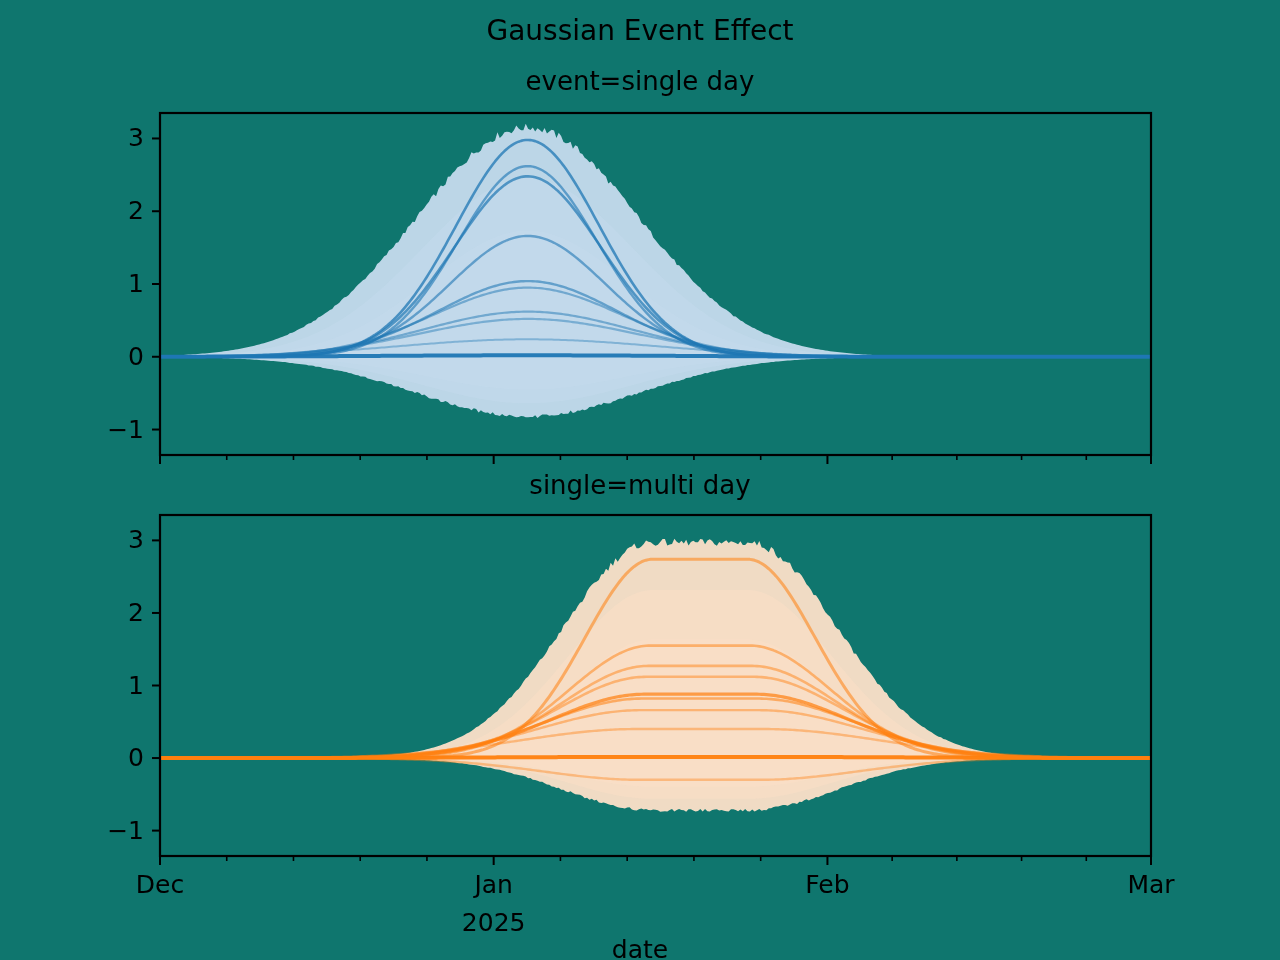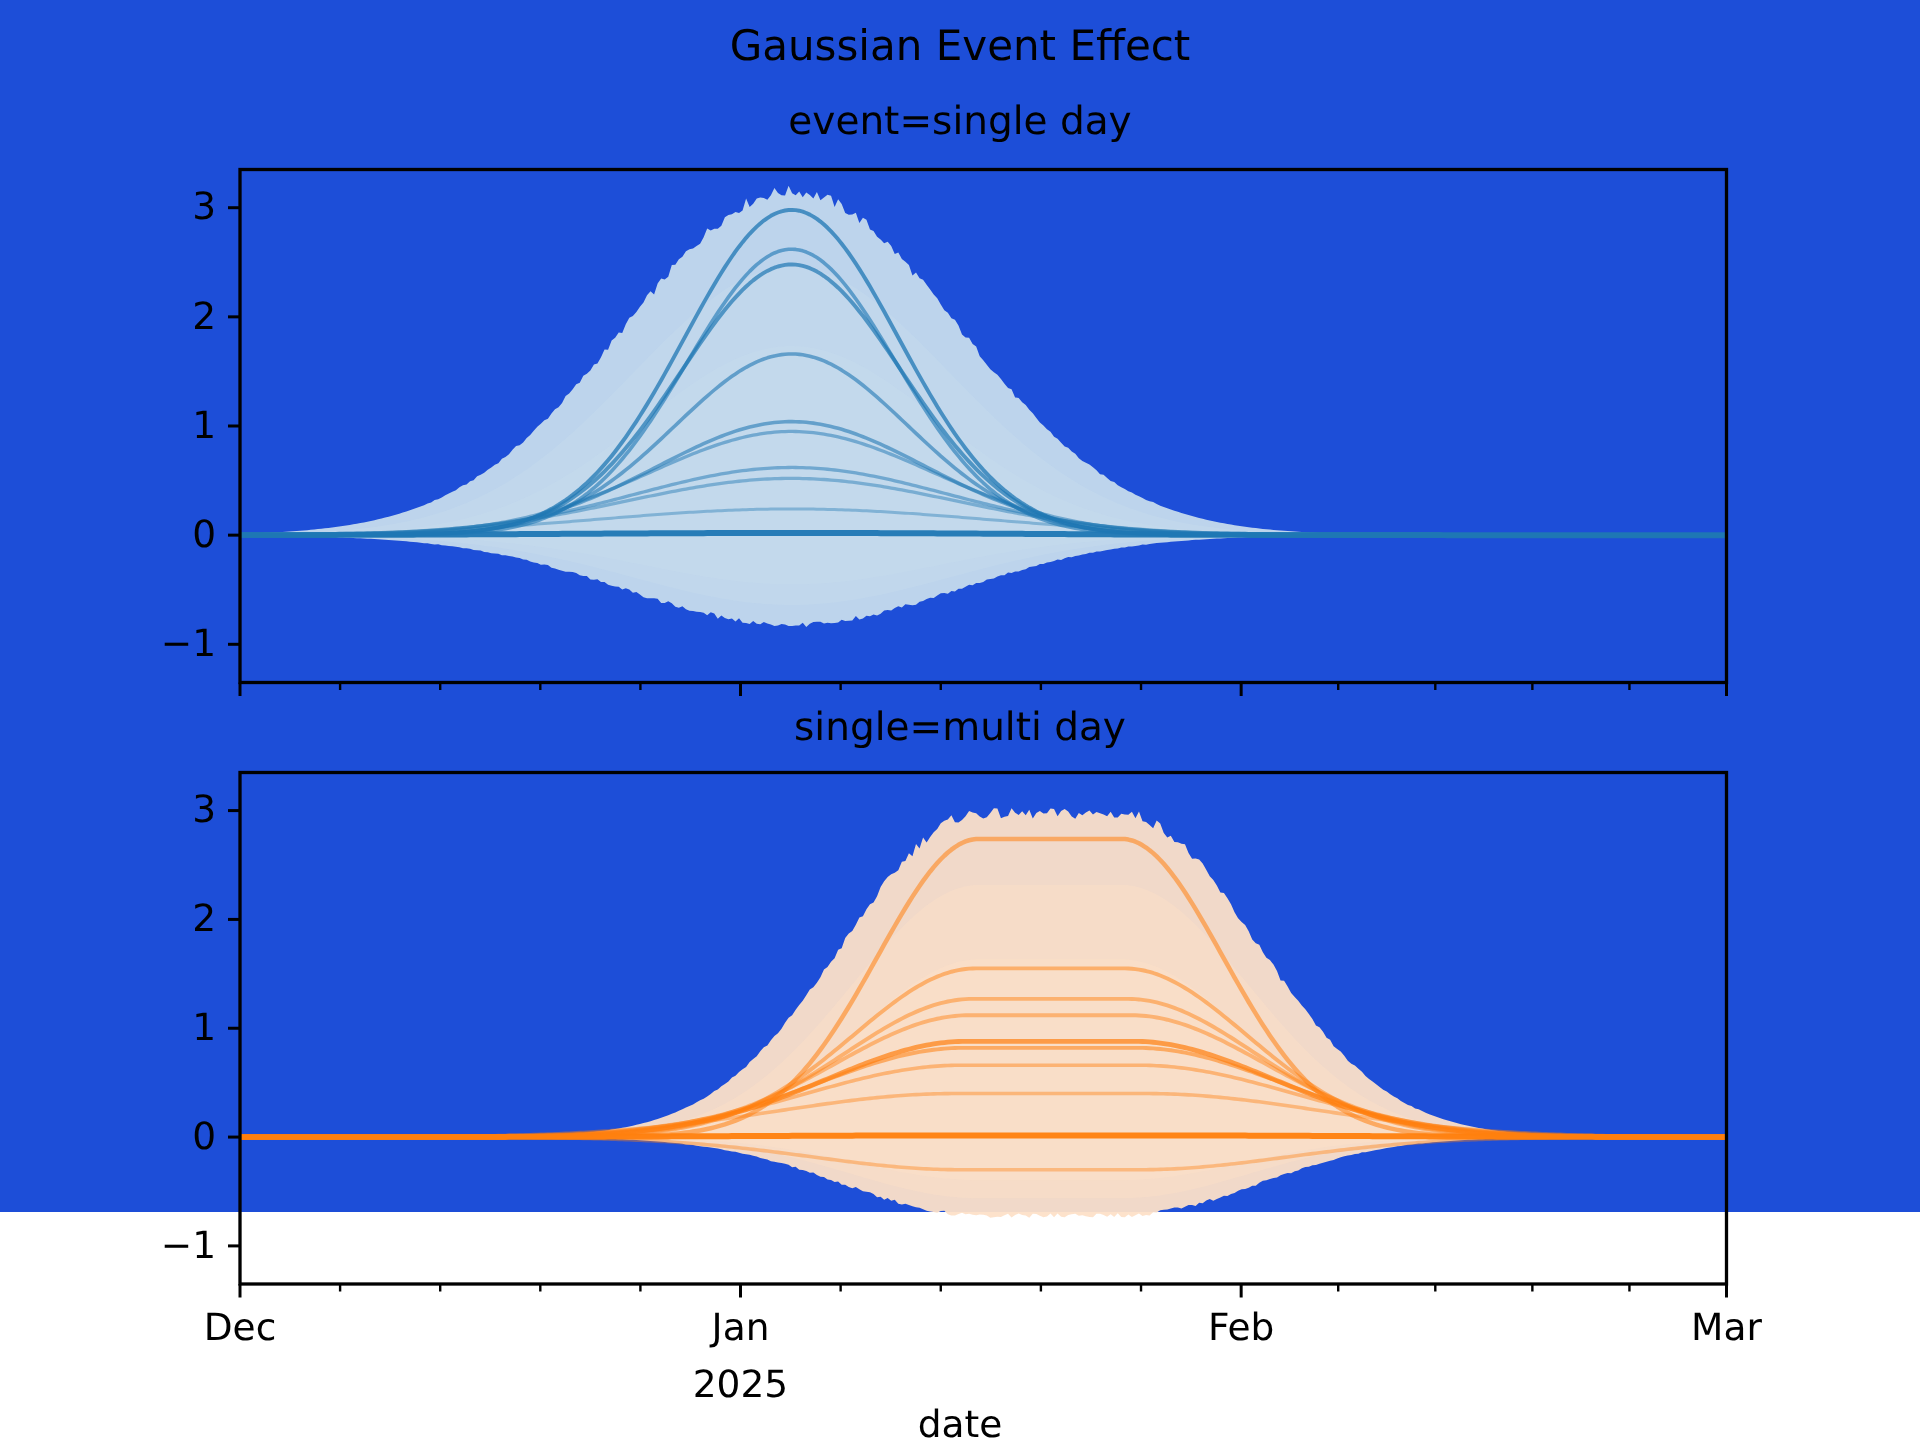--- a/index.html
+++ b/index.html
@@ -9,22 +9,22 @@
   }
   body {
     width: 1280px;
     height: 960px;
     overflow: hidden;
     font-family: "DejaVu Sans", sans-serif;
   }
   #figure {
     position: relative;
     width: 1280px;
-    height: 808px;
-    background: #1d4ed8;
+    height: 960px;
+    background: #0f766e;
   }
   .fig-title {
     position: absolute;
     left: 0;
     top: 14px;
     width: 1280px;
     text-align: center;
     font-size: 28px;
     color: #000000;
     font-family: "DejaVu Sans", sans-serif;

